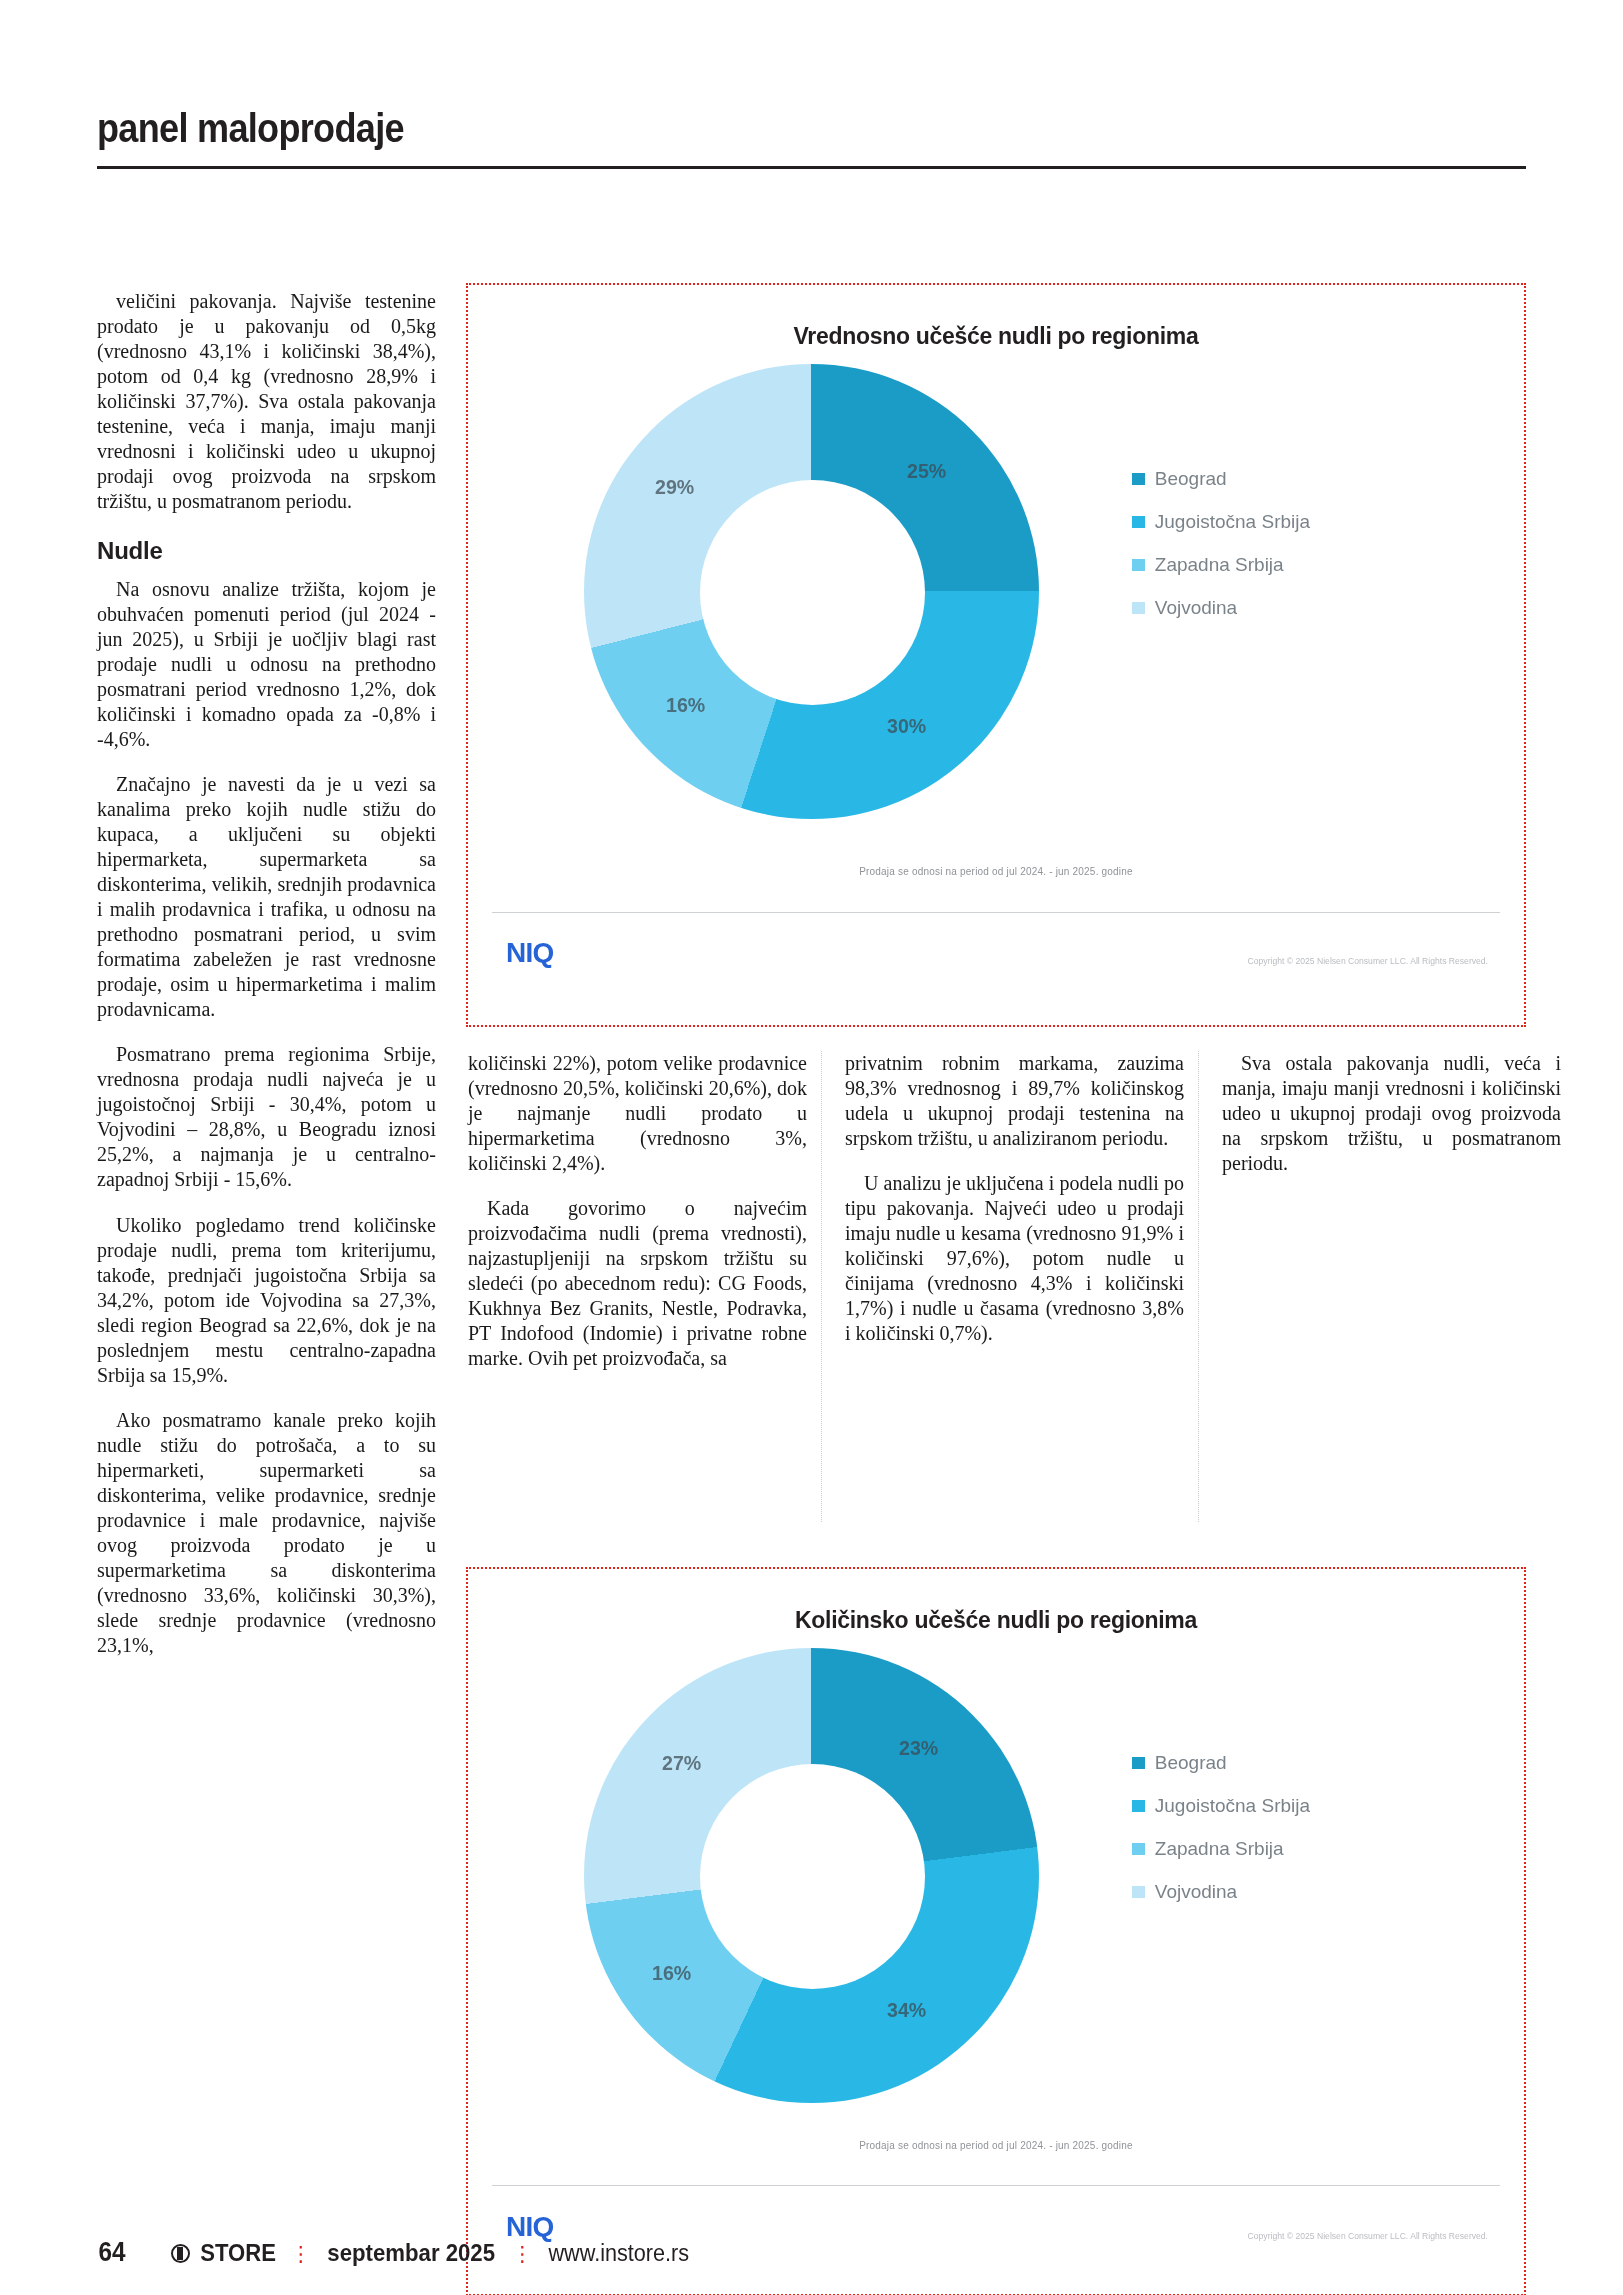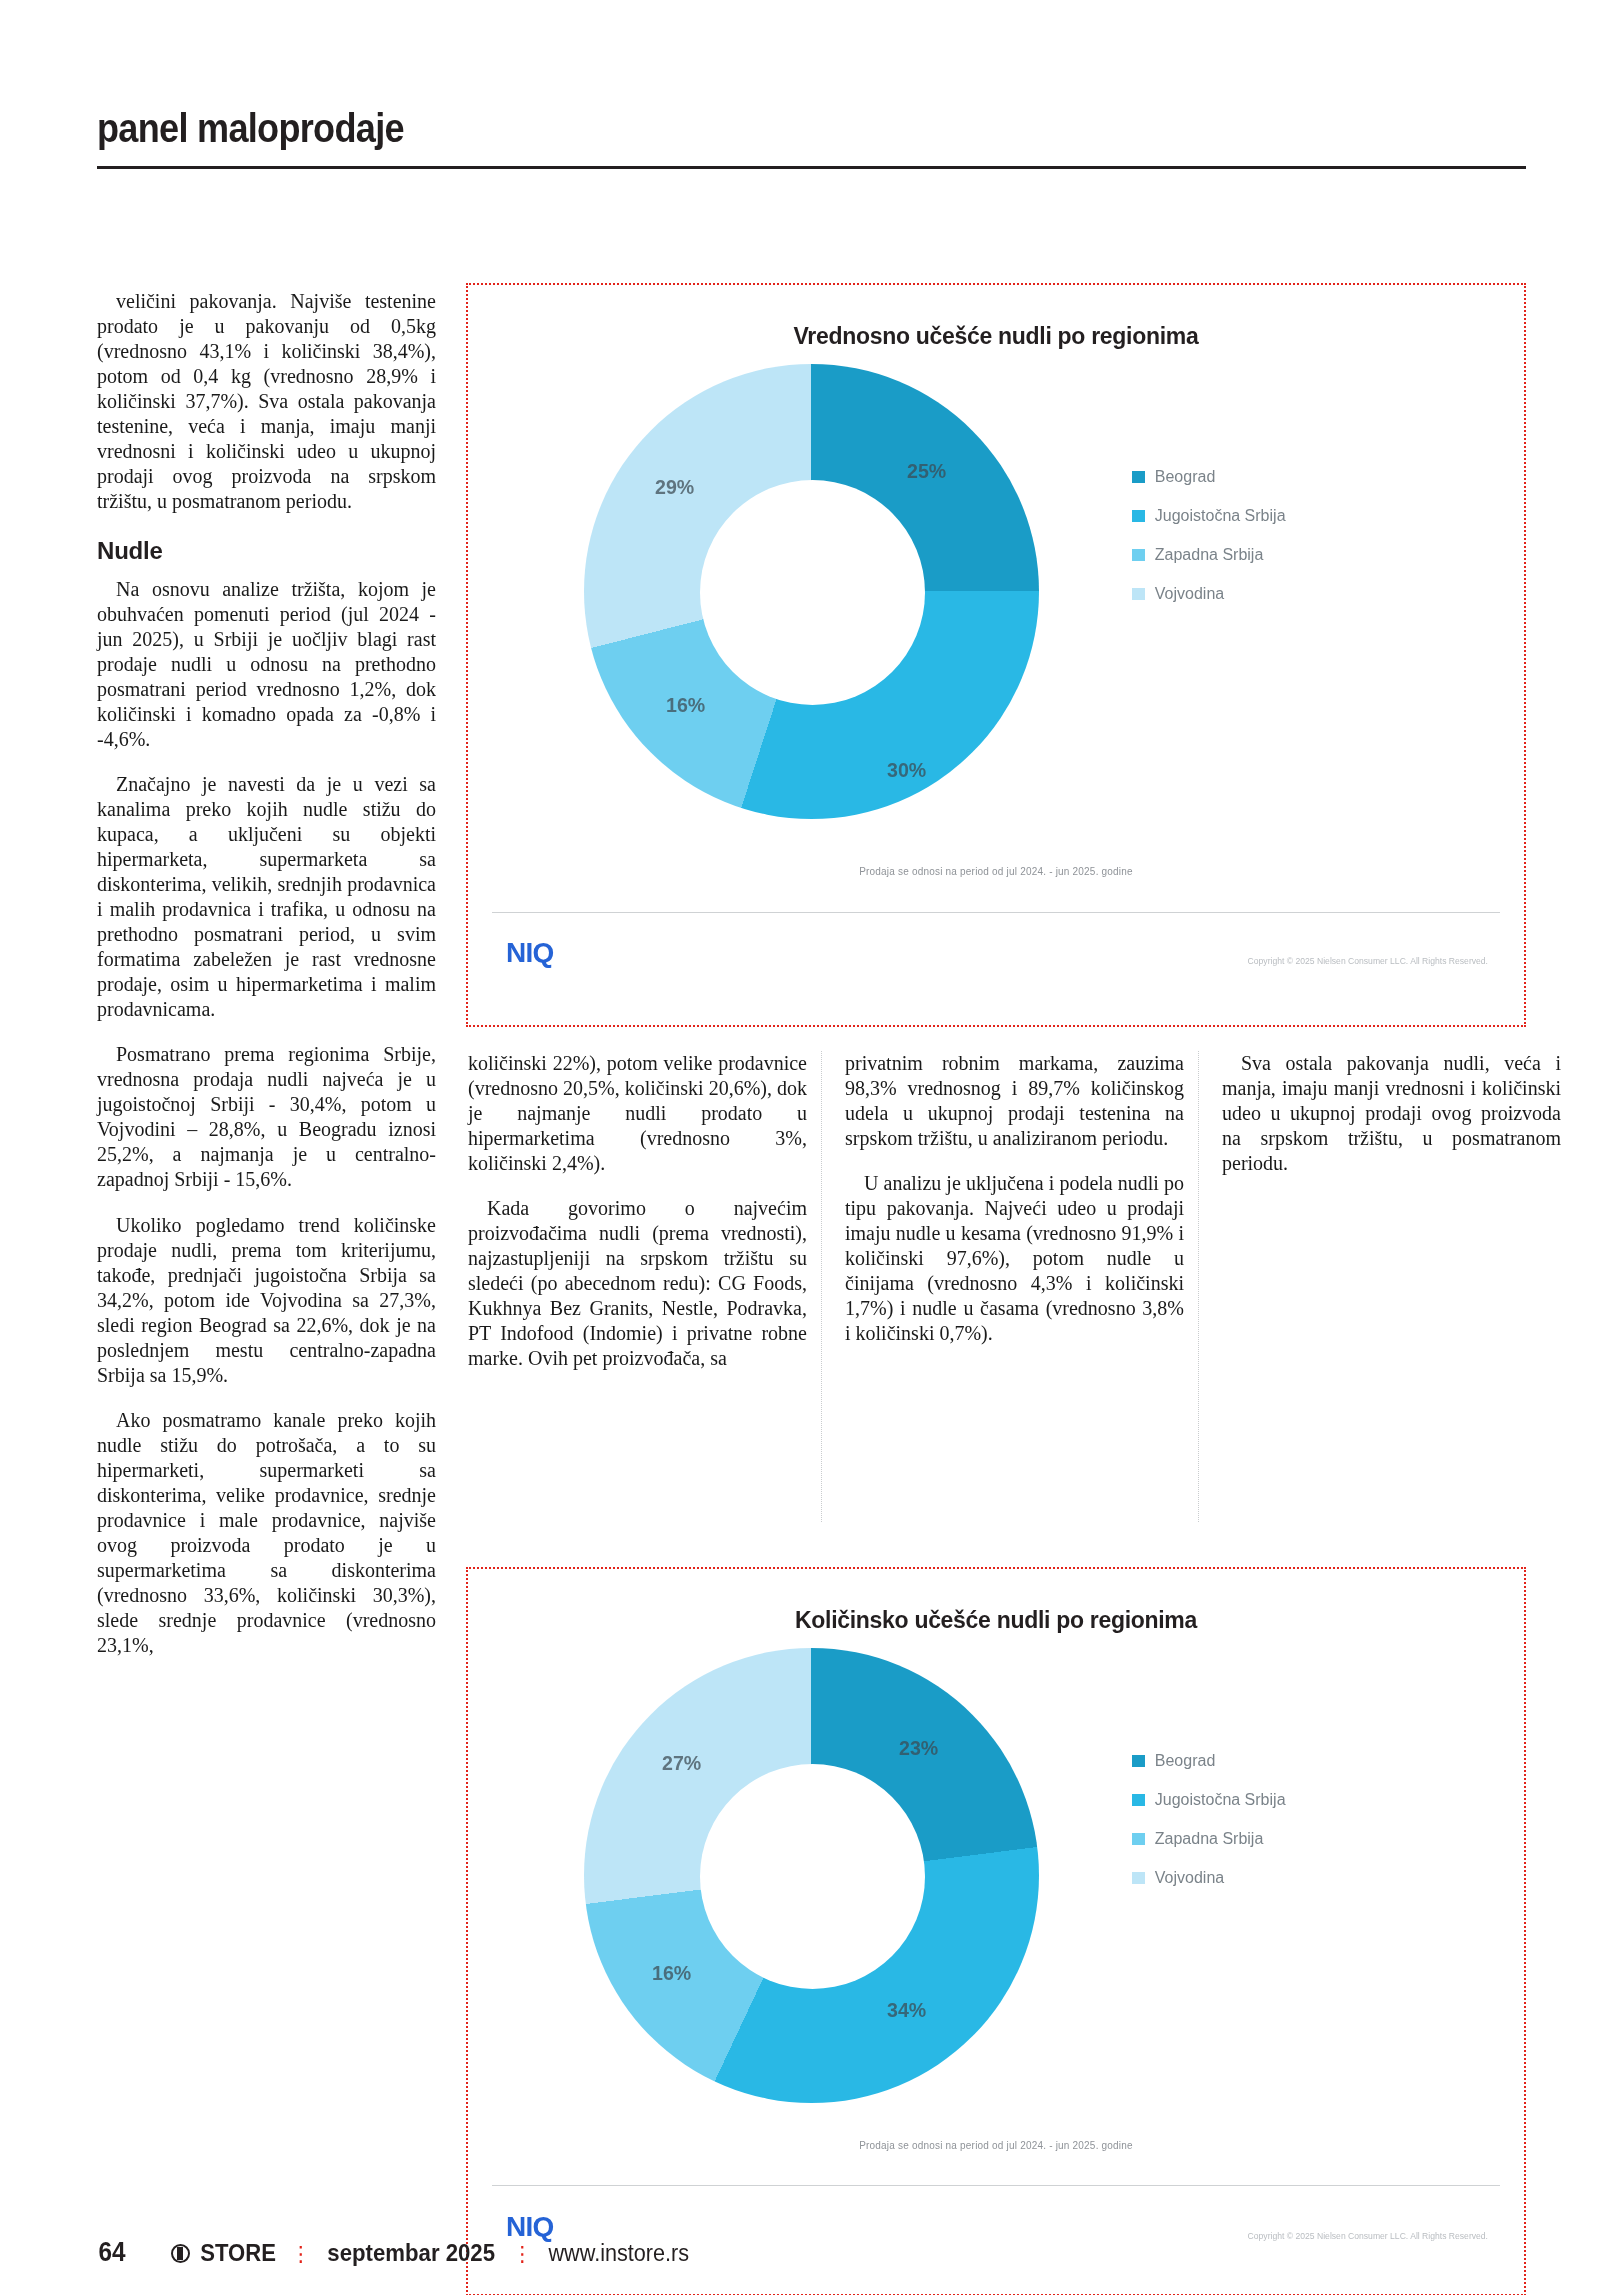--- a/index.html
+++ b/index.html
@@ -133,21 +133,21 @@
     align-items: center;
     margin-bottom: 21px;
   }
   .legend-swatch {
     width: 12.6px; height: 12.6px;
     margin-right: 10.2px;
     flex: 0 0 auto;
   }
   .legend-label {
     font-family: "Liberation Sans", sans-serif;
-    font-size: 16px;
+    font-size: 19px;
     color: #59646c;
     opacity: 0.8;
     white-space: nowrap;
   }
 
   .chart-footnote {
     position: absolute;
     left: 0; right: 0;
     text-align: center;
     font-family: "Liberation Sans", sans-serif;
@@ -287,21 +287,21 @@
   <p>Ako posmatramo kanale preko kojih nudle stižu do potrošača, a to su hipermarketi, supermarketi sa diskonterima, velike prodavnice, srednje prodavnice i male prodavnice, najviše ovog proizvoda prodato je u supermarketima sa diskonterima (vrednosno 33,6%, količinski 30,3%), slede srednje prodavnice (vrednosno 23,1%,</p>
 </div>
 
 <div class="chart-box" id="chart-box-1">
   <div class="chart-title">Vrednosno učešće nudli po regionima</div>
   <div class="chart-stage">
     <div class="donut-wrap">
       <div class="donut" id="donut-1" style="background: conic-gradient(rgb(26, 156, 199) 0deg, rgb(26, 156, 199) 90deg, rgb(41, 184, 229) 90deg, rgb(41, 184, 229) 198deg, rgb(110, 207, 240) 198deg, rgb(110, 207, 240) 255.6deg, rgb(189, 229, 247) 255.6deg, rgb(189, 229, 247) 360deg);"></div>
       <div class="donut-hole"></div>
       <div class="slice-label" id="c1-l0" style="left: 323px; top: 96px;">25%</div>
-      <div class="slice-label" id="c1-l1" style="left: 303px; top: 351px; margin-top: 44px;">30%</div>
+      <div class="slice-label" id="c1-l1" style="left: 303px; top: 351px;">30%</div>
       <div class="slice-label" id="c1-l2" style="left: 82px; top: 330px;">16%</div>
       <div class="slice-label" id="c1-l3" style="left: 71px; top: 112px;">29%</div>
     </div>
     <div class="legend">
       <div class="legend-row">
         <span class="legend-swatch" id="c1-s0" style="background: rgb(26, 156, 199);"></span>
         <span class="legend-label">Beograd</span>
       </div>
       <div class="legend-row">
         <span class="legend-swatch" id="c1-s1" style="background: rgb(41, 184, 229);"></span>

